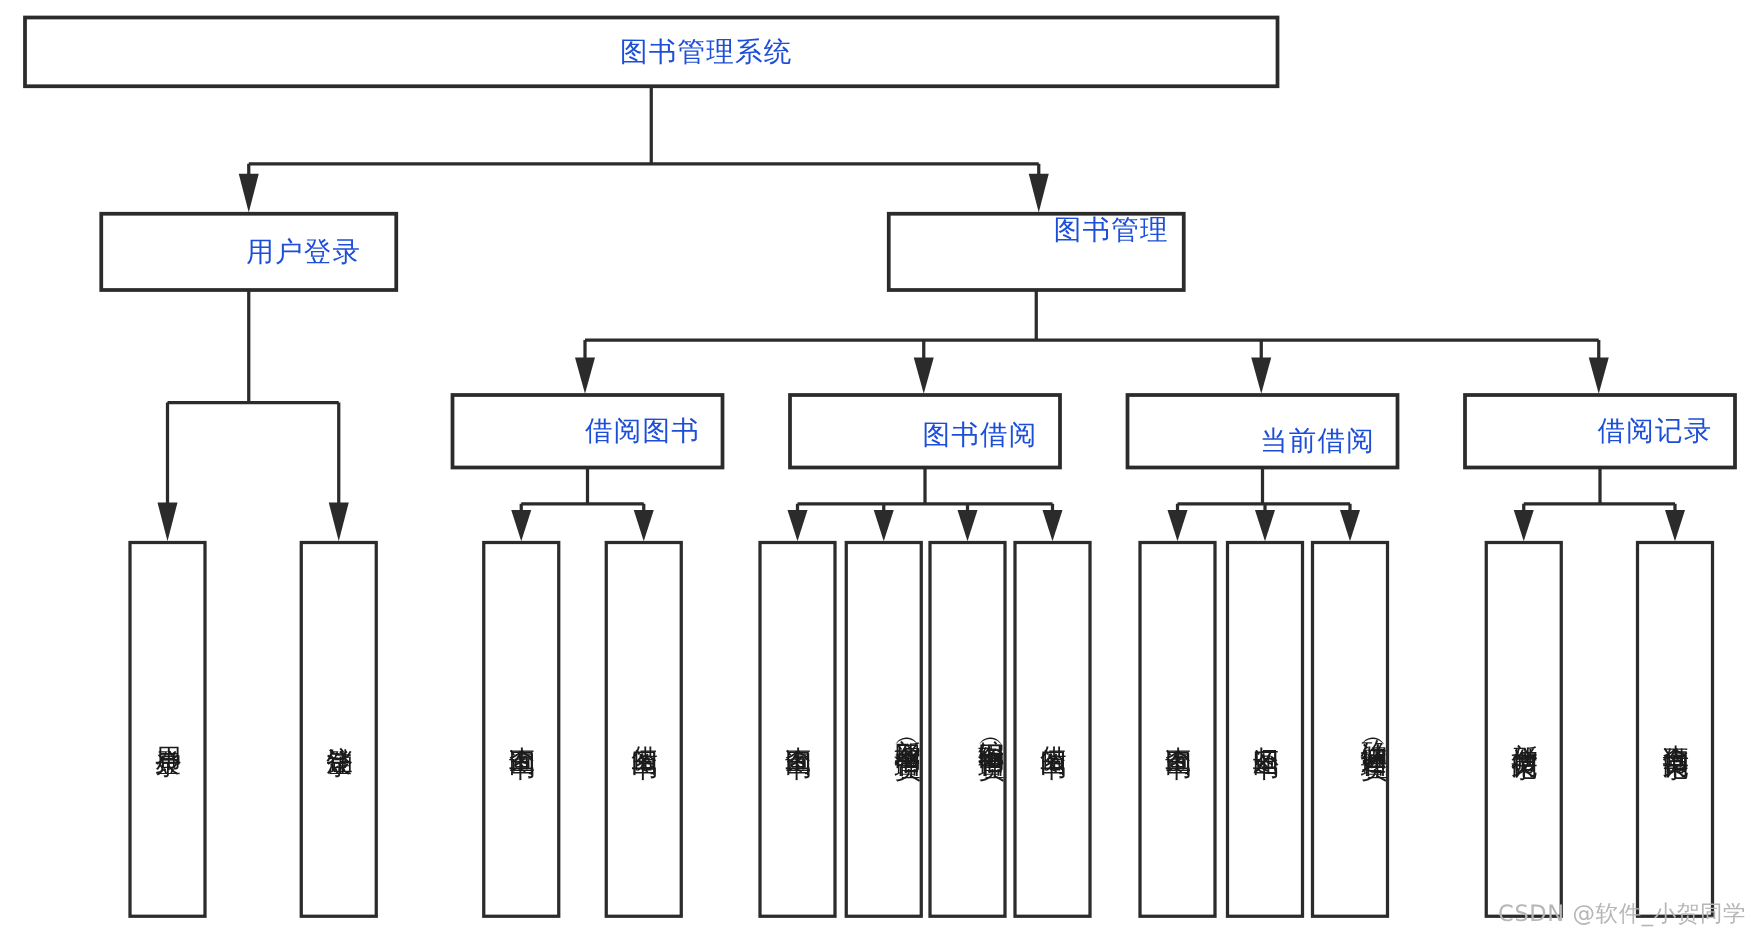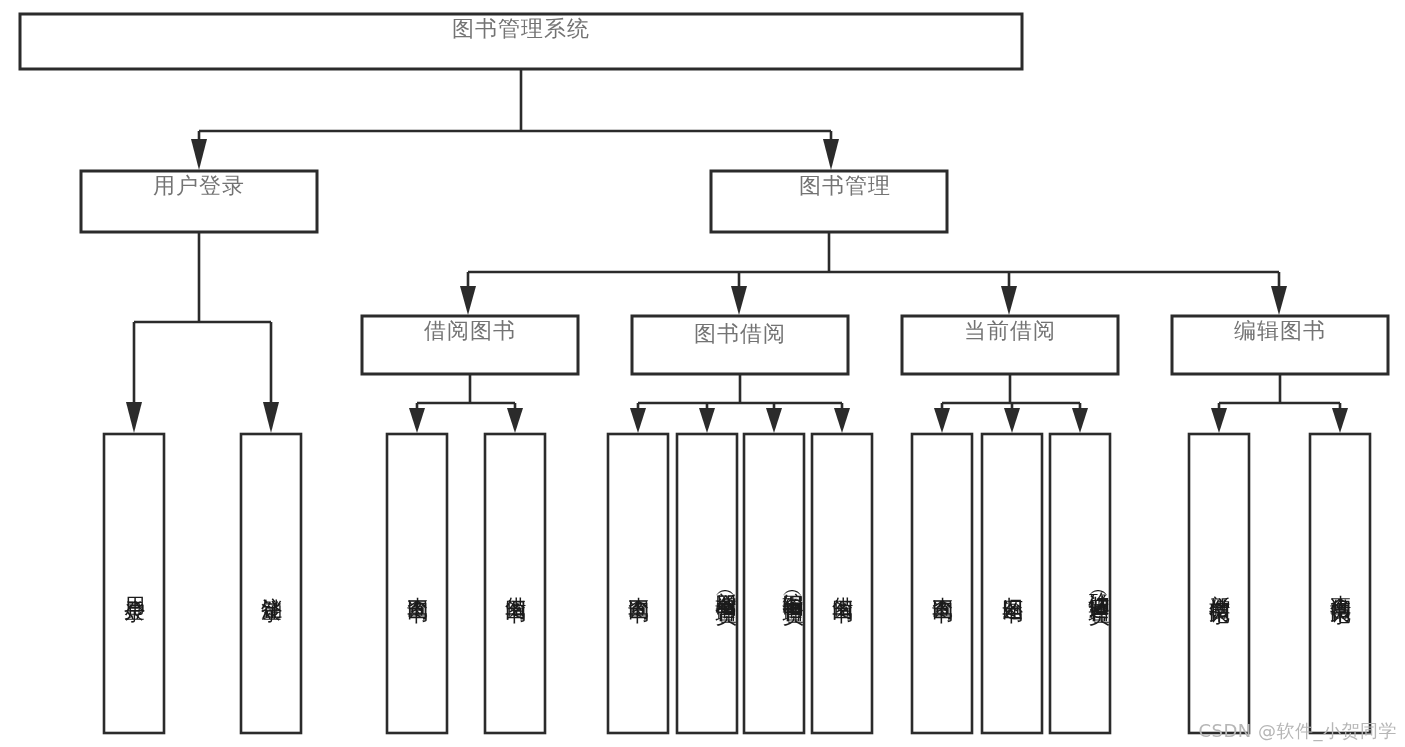--- a/index.html
+++ b/index.html
@@ -59,28 +59,30 @@
     color: #1b1b1b;
     line-height: 1.12;
     letter-spacing: 2px;
     white-space: nowrap;
     pointer-events: none;
     user-select: none;
   }
   .hlabel-wrap {
     position: absolute;
     display: flex;
+    align-items: center;
     justify-content: center;
     font-family: "DejaVu Sans", "Liberation Sans", sans-serif;
     font-size: 22px;
-    color: #737373;
+    color: #1d4ed8;
     letter-spacing: 1px;
     white-space: nowrap;
     pointer-events: none;
     user-select: none;
+    padding-left: 44px;
   }
   #watermark {
     position: absolute;
     right: 8px;
     bottom: 4px;
     font-family: "DejaVu Sans", "Liberation Sans", sans-serif;
     font-size: 18px;
     color: #b6b6b6;
     letter-spacing: 0.5px;
     white-space: nowrap;
@@ -183,35 +185,35 @@
 
   </svg>
 
   <div class="hlabel-wrap" style="left:20px; top:14px; width:1002px; height:55px;">
     <span>图书管理系统</span>
   </div>
 
   <div class="hlabel-wrap" style="left:81px; top:171px; width:236px; height:61px;">
     <span>用户登录</span>
   </div>
-  <div class="hlabel-wrap" style="left:711px; top:171px; width:268px; height:61px;">
+  <div class="hlabel-wrap" style="left:711px; top:153px; width:268px; height:61px;">
     <span>图书管理</span>
   </div>
 
   <div class="hlabel-wrap" style="left:362px; top:316px; width:216px; height:58px;">
     <span>借阅图书</span>
   </div>
   <div class="hlabel-wrap" style="left:632px; top:319px; width:216px; height:58px;">
     <span>图书借阅</span>
   </div>
   <div class="hlabel-wrap" style="left:902px; top:316px; width:216px; height:73px;">
     <span>当前借阅</span>
   </div>
   <div class="hlabel-wrap" style="left:1172px; top:316px; width:216px; height:58px;">
-    <span>编辑图书</span>
+    <span>借阅记录</span>
   </div>
 
   <div class="vlabel-wrap" style="left:104px; top:434px; width:60px; height:299px;">
     <span>用户登录</span>
   </div>
   <div class="vlabel-wrap" style="left:241px; top:434px; width:60px; height:299px;">
     <span>注销登录</span>
   </div>
 
   <div class="vlabel-wrap" style="left:387px; top:434px; width:60px; height:299px;">

